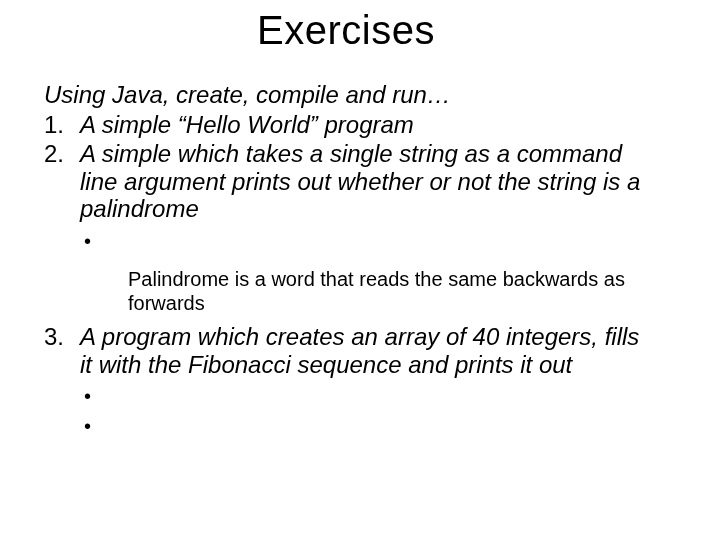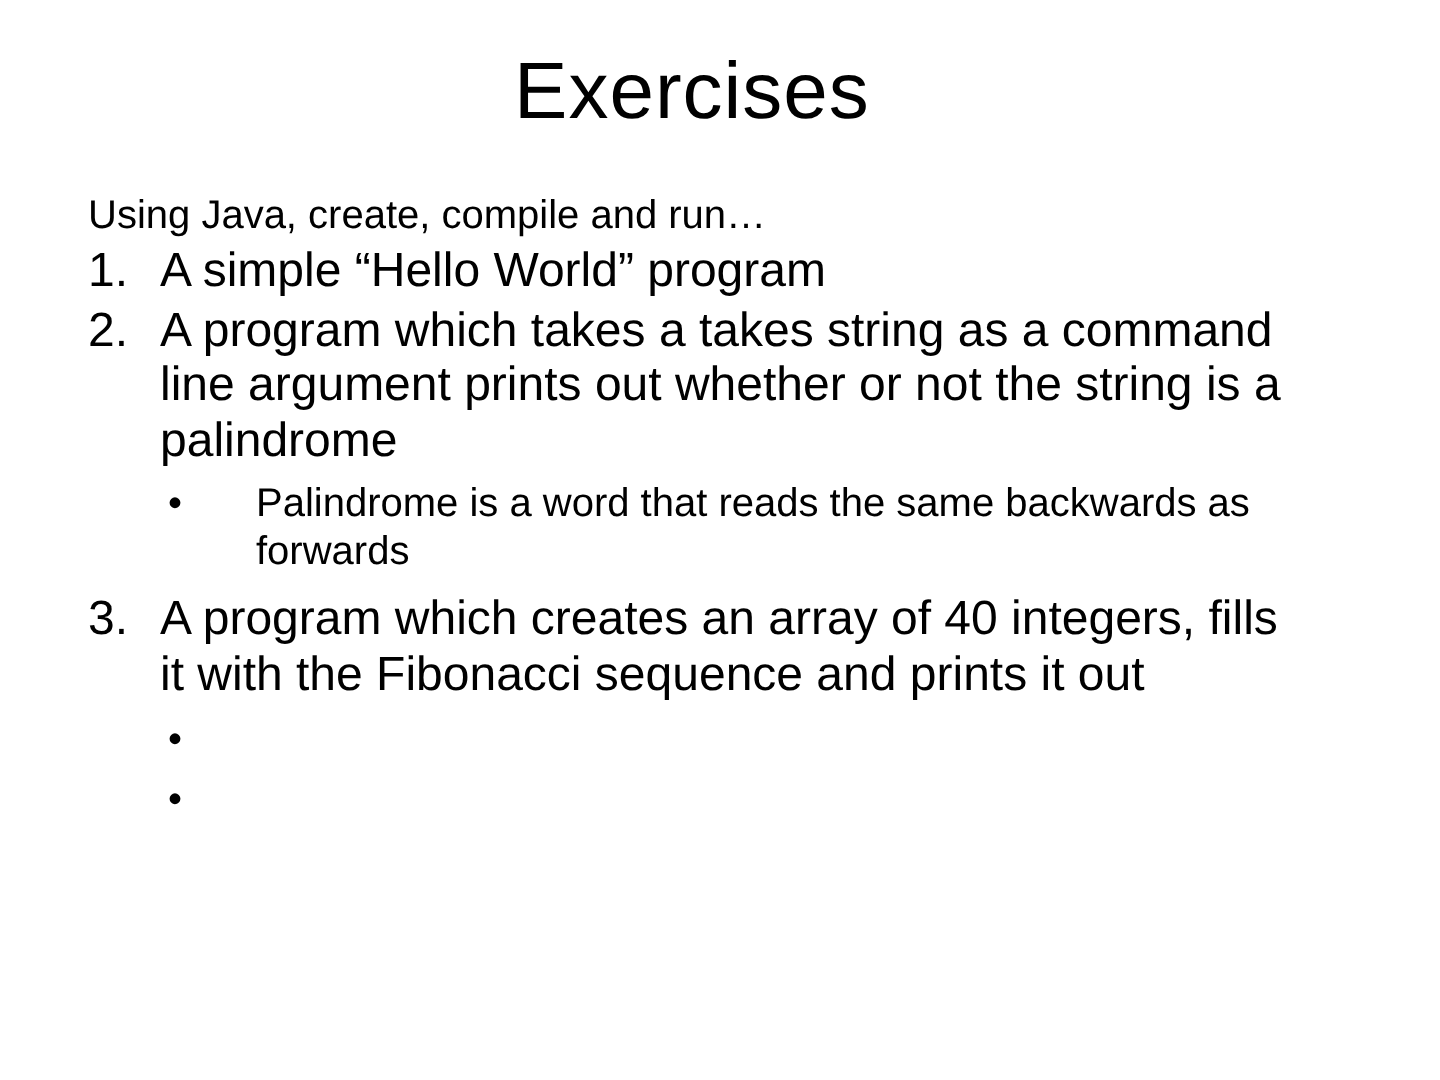--- a/index.html
+++ b/index.html
@@ -8,83 +8,86 @@
     width: 720px;
     height: 540px;
     background: #ffffff;
     font-family: Arial, Helvetica, sans-serif;
     color: #000000;
   }
   .slide {
     width: 692px;
     height: 540px;
     box-sizing: border-box;
-    padding: 24px 44px 0 44px;
+    padding: 8px 44px 0 44px;
     border-radius: 27px;
   }
   .title {
     text-align: center;
     font-size: 40px;
     font-weight: 400;
     margin: 0 0 28px 0;
     letter-spacing: 0.5px;
   }
   .intro {
-    font-size: 20px;
+    font-size: 24px;
     line-height: 1.15;
     margin: 0 0 2px 0;
+    font-style: italic;
   }
   .ol-row {
     display: flex;
     font-size: 24px;
     line-height: 1.15;
     margin: 2px 0;
   }
   .ol-num {
     width: 36px;
     flex: 0 0 36px;
   }
   .ol-text {
     flex: 1;
+    font-style: italic;
   }
   .sub-row {
     display: flex;
     font-size: 20px;
     line-height: 1.2;
     margin: 6px 0 2px 0;
   }
   .sub-bullet {
     width: 44px;
     flex: 0 0 44px;
     padding-left: 40px;
     box-sizing: content-box;
   }
   .sub-text {
     flex: 1;
+    margin-top: 38px;
   }
   .gap {
     height: 4px;
   }
 </style>
 </head>
 <body>
 
 <div class="slide">
   <h1 class="title">Exercises</h1>
 
   <p class="intro">Using Java, create, compile and run…</p>
 
   <div class="ol-row">
     <div class="ol-num">1.</div>
     <div class="ol-text">A simple “Hello World” program</div>
   </div>
 
   <div class="ol-row">
     <div class="ol-num">2.</div>
-    <div class="ol-text">A program which takes a takes string as a command line argument prints out whether or not the string is a palindrome</div>
+    <div class="ol-text">A simple which takes a single string as a command line argument prints out whether or not the string is a palindrome</div>
   </div>
 
   <div class="sub-row">
     <div class="sub-bullet">•</div>
     <div class="sub-text">Palindrome is a word that reads the same backwards as forwards</div>
   </div>
 
   <div class="gap"></div>
 
   <div class="ol-row">

